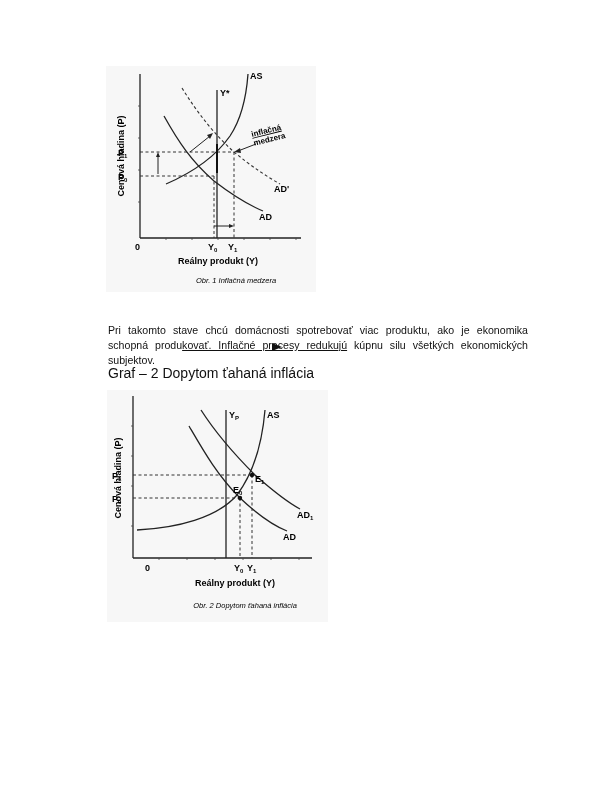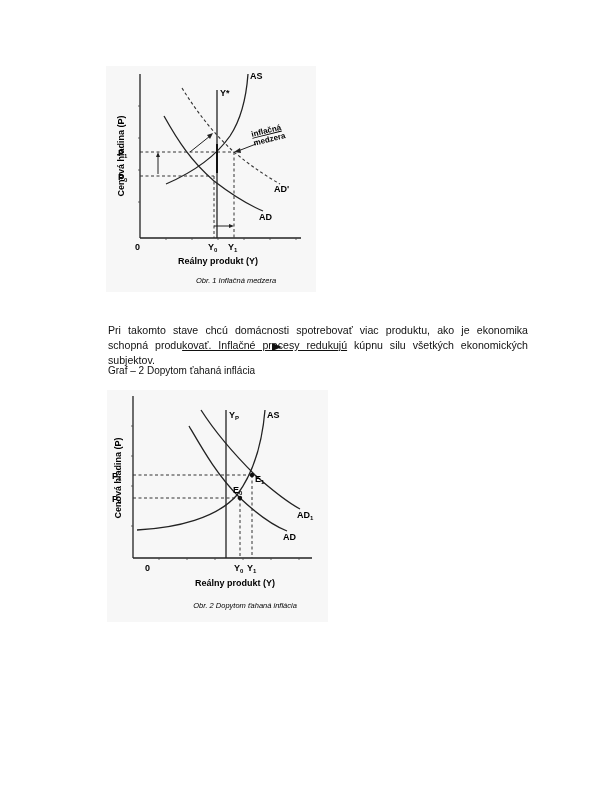--- a/index.html
+++ b/index.html
@@ -2,21 +2,21 @@
 <html><head>
   <meta charset="utf-8">
   <style>
     html, body { margin: 0; padding: 0; background: #ffffff; }
     body { width: 600px; height: 800px; position: relative; overflow: hidden;
            font-family: "Liberation Sans", "DejaVu Sans", sans-serif; color: #111; }
     .figure { position: absolute; background: #f7f7f7; }
     .figure svg { display: block; }
     .para { position: absolute; left: 108px; width: 420px; font-size: 10.6px; line-height: 15px;
             text-align: justify; text-align-last: left; color: #111; }
-    .caption-line { position: absolute; left: 108px; font-size: 10px; color: #111; }
+    .caption-line { position: absolute; left: 108px; font-size: 14px; color: #111; }
     .underlined { text-decoration: underline; }
     svg text { font-family: "Liberation Sans", "DejaVu Sans", sans-serif; }
   </style>
 </head>
 <body>
 
 <div class="figure" style="left:106px; top:66px; width:210px; height:226px;">
   <svg width="210" height="226" viewBox="0 0 210 226">
 
     <line x1="34" y1="8" x2="34" y2="172" stroke="#222" stroke-width="1.3"></line>

